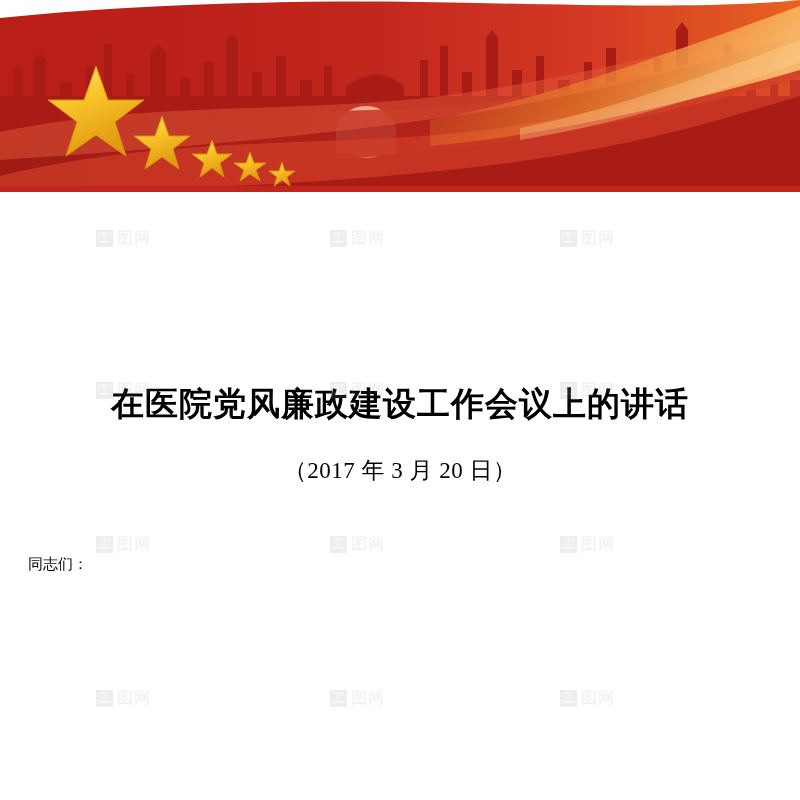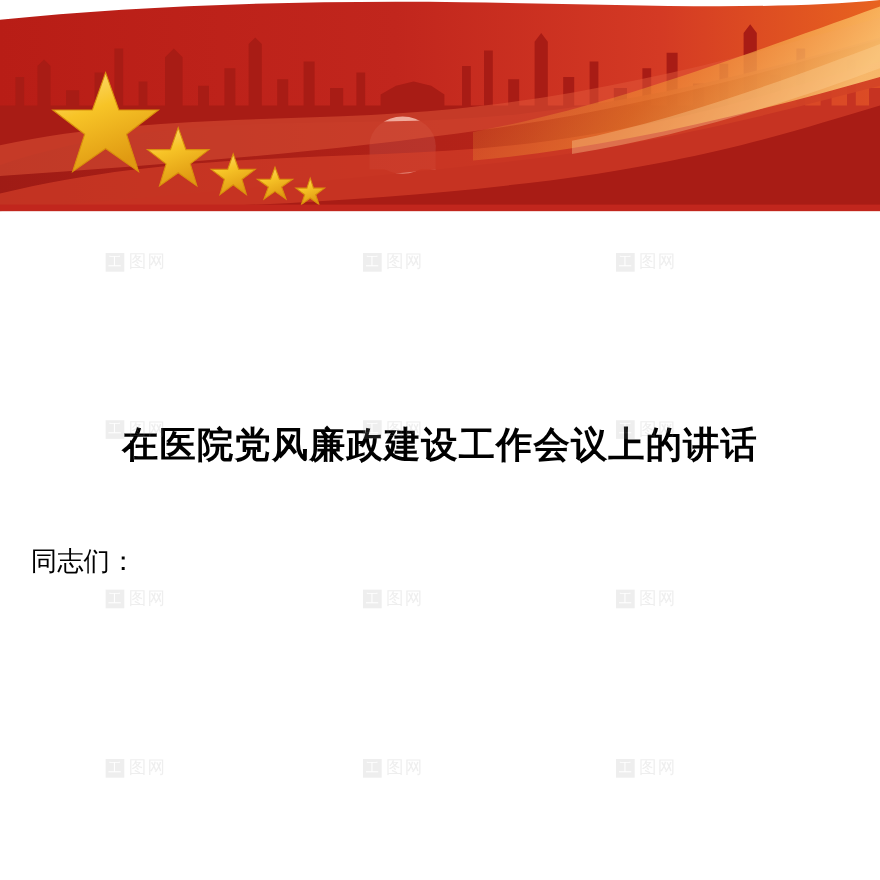--- a/index.html
+++ b/index.html
@@ -67,21 +67,21 @@
     font-family: "Liberation Serif", serif;
     font-size: 23px;
     color: #000000;
     letter-spacing: 0.5px;
   }
 
   .doc-salutation {
     margin: 0;
     padding-top: 68px;
     font-family: "Liberation Serif", serif;
-    font-size: 24px;
+    font-size: 15px;
     color: #000000;
     line-height: 1.35;
   }
 
   .doc-para {
     margin: 0;
     padding-top: 14px;
     font-family: "Liberation Serif", serif;
     font-size: 22px;
     color: #000000;
@@ -195,20 +195,21 @@
         <polygon points="250,152 254,163 266,163 256,170 260,181 250,174 240,181 244,170 234,163 246,163"></polygon>
         <polygon points="282,162 285,171 295,171 287,177 290,186 282,180 274,186 277,177 269,171 279,171"></polygon>
       </g>
     </g>
   </svg>
   <div class="banner-rule"></div>
 </div>
 
 <div class="doc">
   <h1 class="doc-title">在医院党风廉政建设工作会议上的讲话</h1>
+  <p class="doc-date">（2017 年 3 月 20 日）</p>
   <p class="doc-salutation">同志们：</p>
 </div>
 
 <div id="wm-layer">
     <div class="wm" style="left: 96px; top: 228px;">
       <span class="wm-box">工</span>
       <span class="wm-text">图网</span>
     </div>
     <div class="wm" style="left: 330px; top: 228px;">
       <span class="wm-box">工</span>

